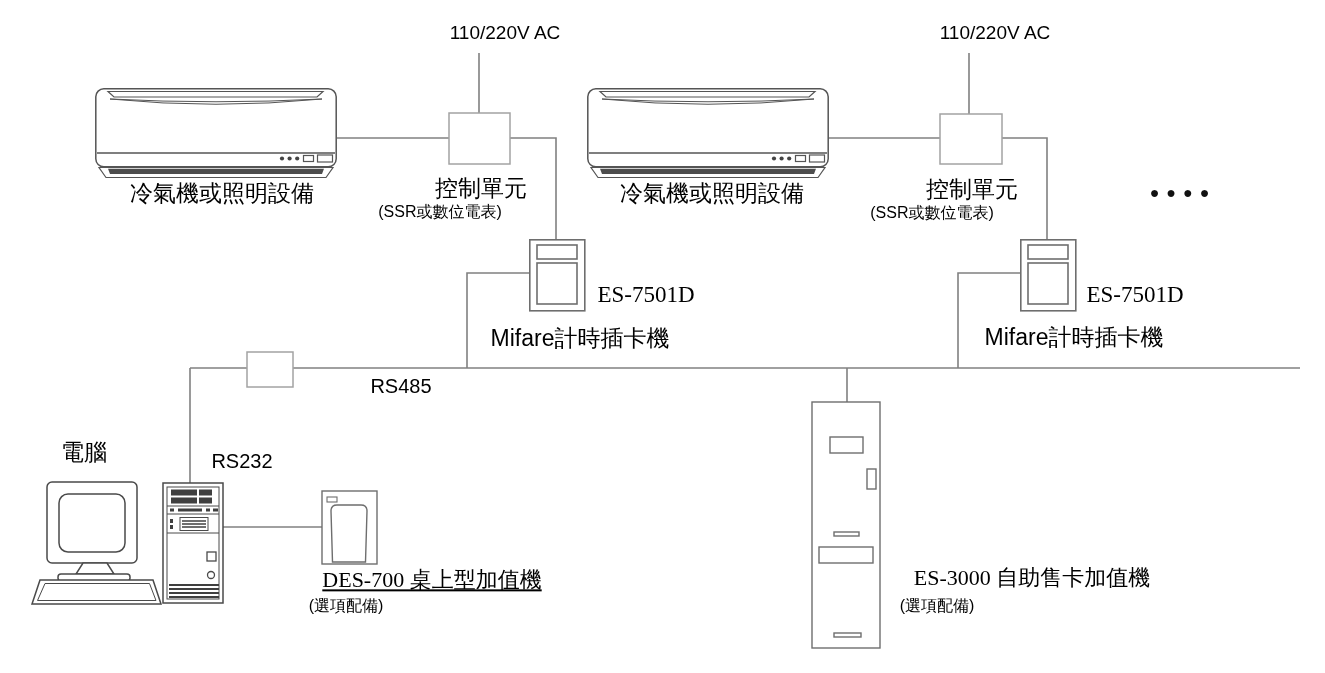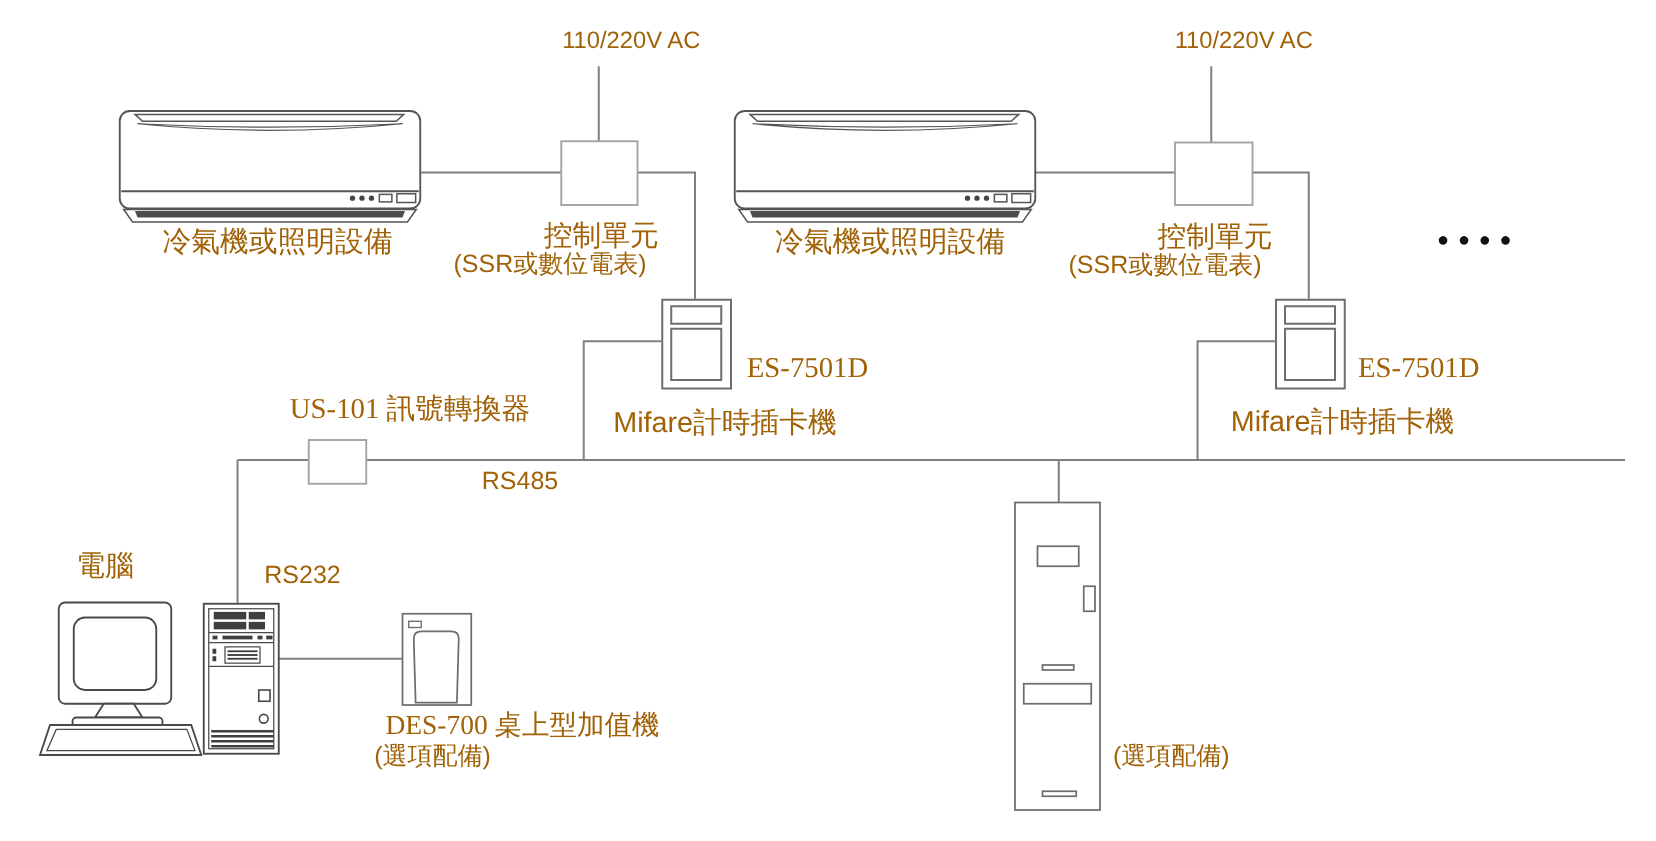--- a/index.html
+++ b/index.html
@@ -3,29 +3,29 @@
 <meta charset="utf-8">
 <style>
   html,body{margin:0;padding:0;background:#fff;}
   .canvas{
     position:relative;width:1325px;height:673px;background:#ffffff;overflow:hidden;
     font-family:"Liberation Sans","DejaVu Sans",sans-serif;color:#000;
   }
   .canvas svg{position:absolute;left:0;top:0;}
   .lbl{
     position:absolute;white-space:nowrap;transform:translate(-50%,-50%);
-    color:#a16207;line-height:1.15;
+    color:#000000;line-height:1.15;
   }
   .sans{font-family:"Liberation Sans","DejaVu Sans",sans-serif;}
   .serif{font-family:"Liberation Serif","DejaVu Serif",serif;}
   .fs19{font-size:19px;}
   .fs21{font-size:23px;}
   .fs22{font-size:22px;}
   .fs20{font-size:20px;}
-  .fs18{font-size:20px;}
+  .fs18{font-size:16px;}
   .dots{font-size:16px;letter-spacing:7px;color:#111;}
 </style>
 </head>
 <body>
 
 <div class="canvas">
 
   <svg width="1325" height="673" viewBox="0 0 1325 673">
     <defs>
 
@@ -142,26 +142,26 @@
   <div class="lbl sans fs21" style="left:481px;top:188px;">控制單元</div>
   <div class="lbl sans fs18" style="left:440px;top:212px;">(SSR或數位電表)</div>
   <div class="lbl sans fs21" style="left:972px;top:189px;">控制單元</div>
   <div class="lbl sans fs18" style="left:932px;top:213px;">(SSR或數位電表)</div>
 
   <div class="lbl serif fs21" style="left:646px;top:295px;">ES-7501D</div>
   <div class="lbl sans fs21" style="left:580px;top:338px;">Mifare計時插卡機</div>
   <div class="lbl serif fs21" style="left:1135px;top:295px;">ES-7501D</div>
   <div class="lbl sans fs21" style="left:1074px;top:337px;">Mifare計時插卡機</div>
 
-  <div class="lbl serif fs21" style="left:328px;top:328px;">US-101 訊號轉換器</div>
-  <div class="lbl sans fs20" style="left:416px;top:386px;text-align:center;">RS485</div>
+  <div class="lbl sans fs20" style="left:401px;top:386px;text-align:center;">RS485</div>
   <div class="lbl sans fs20" style="left:242px;top:461px;">RS232</div>
 
   <div class="lbl sans fs21" style="left:84px;top:452px;">電腦</div>
 
-  <div class="lbl serif fs22" style="left:418px;top:580px;">DES-700 桌上型加值機</div>
+  <div class="lbl serif fs22" style="left:432px;top:580px;text-decoration:underline;">DES-700 桌上型加值機</div>
   <div class="lbl sans fs18" style="left:346px;top:606px;">(選項配備)</div>
 
+  <div class="lbl serif fs22" style="left:1032px;top:578px;">ES-3000 自助售卡加值機</div>
   <div class="lbl sans fs18" style="left:937px;top:606px;">(選項配備)</div>
 
   <div class="lbl dots" style="left:1183px;top:193px;">●●●●</div>
 
 </div>
 
 </body></html>

